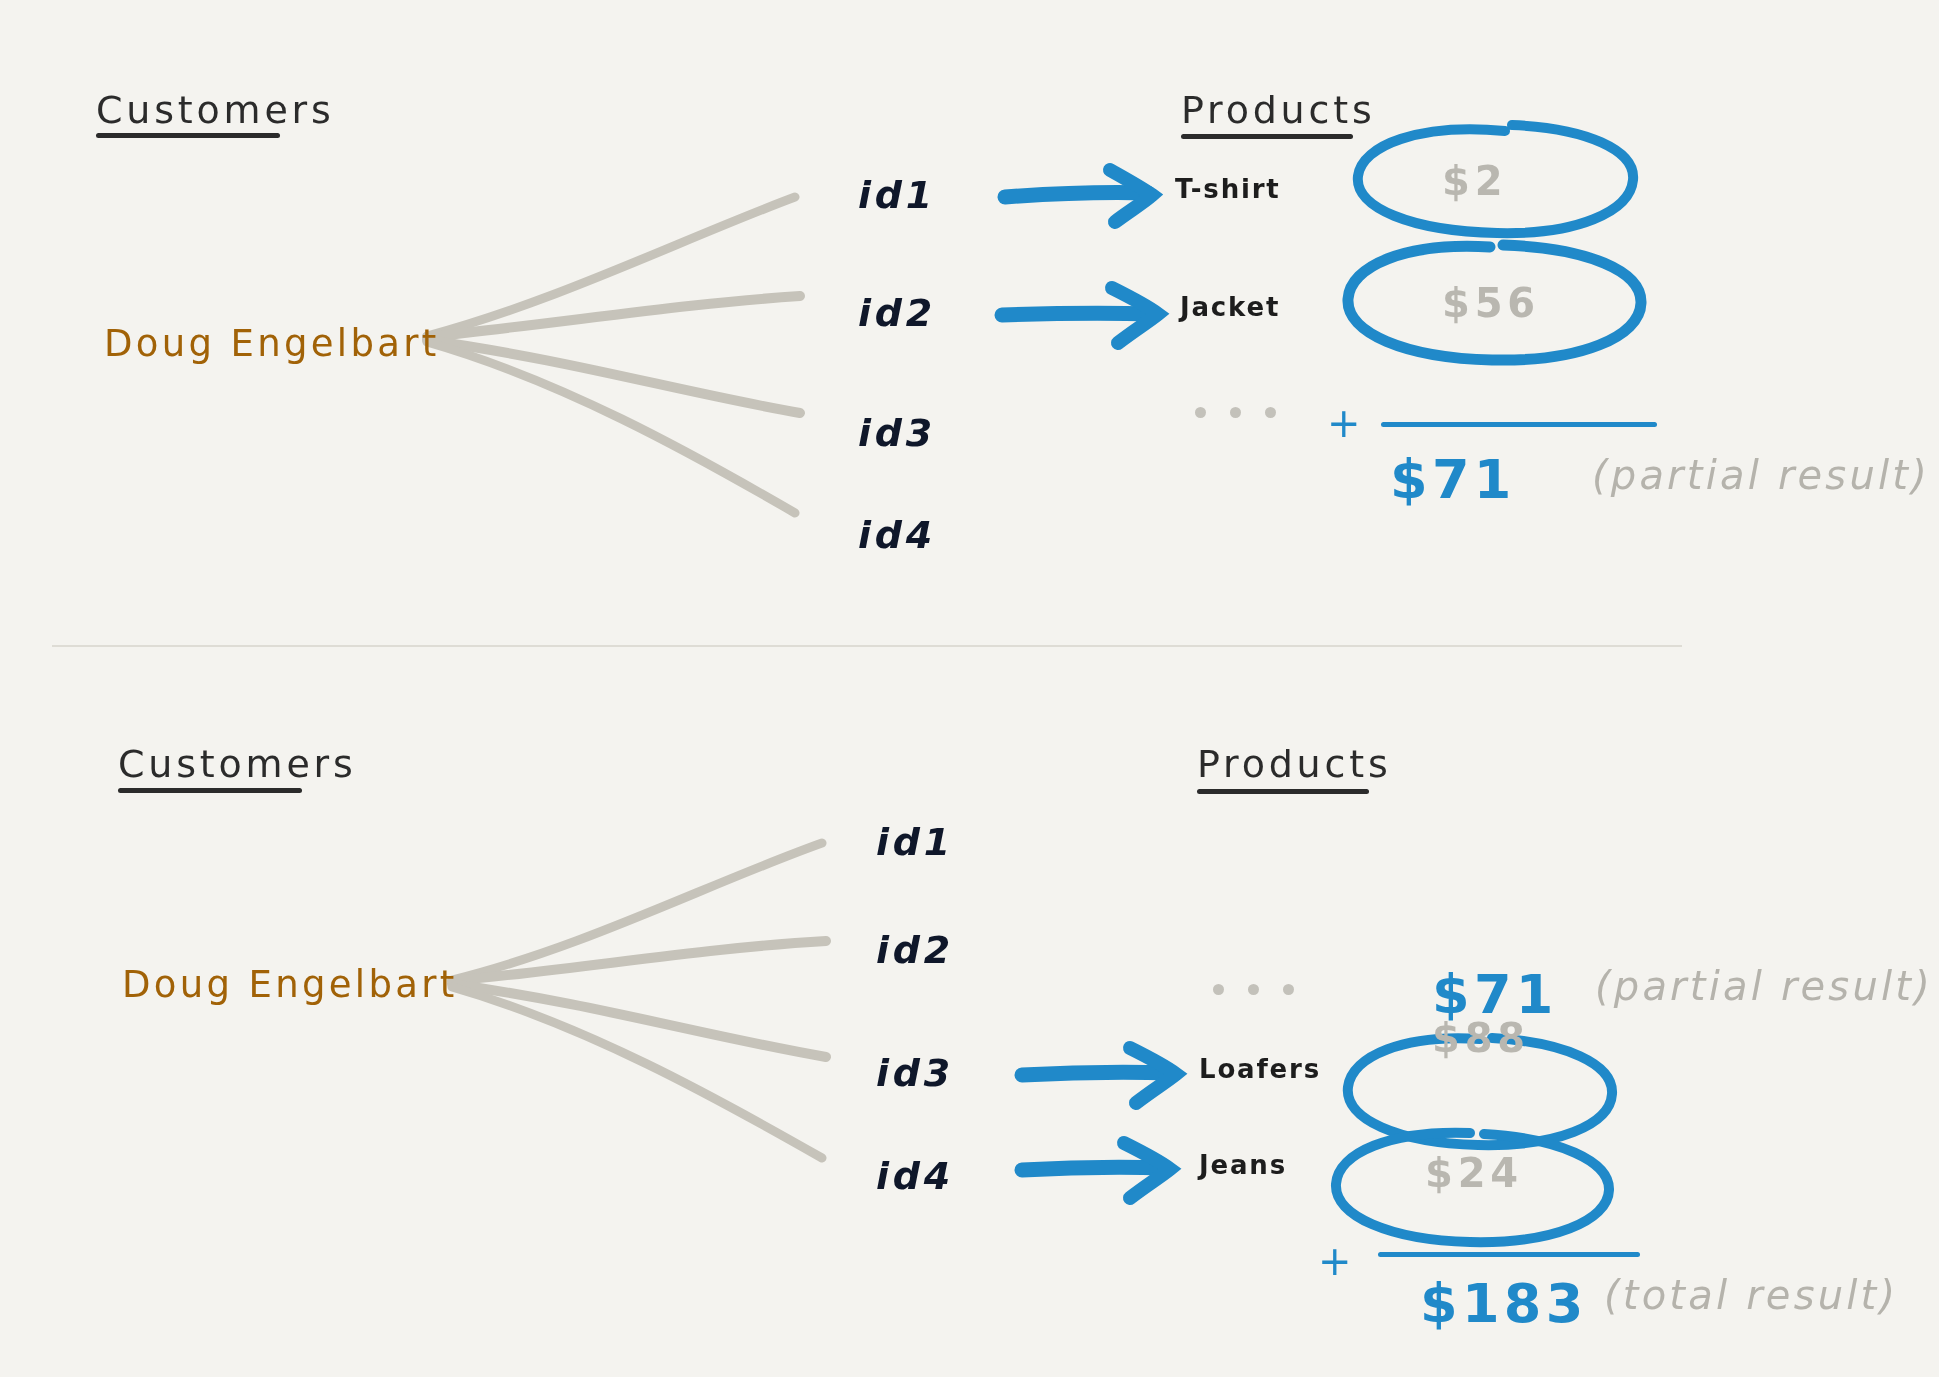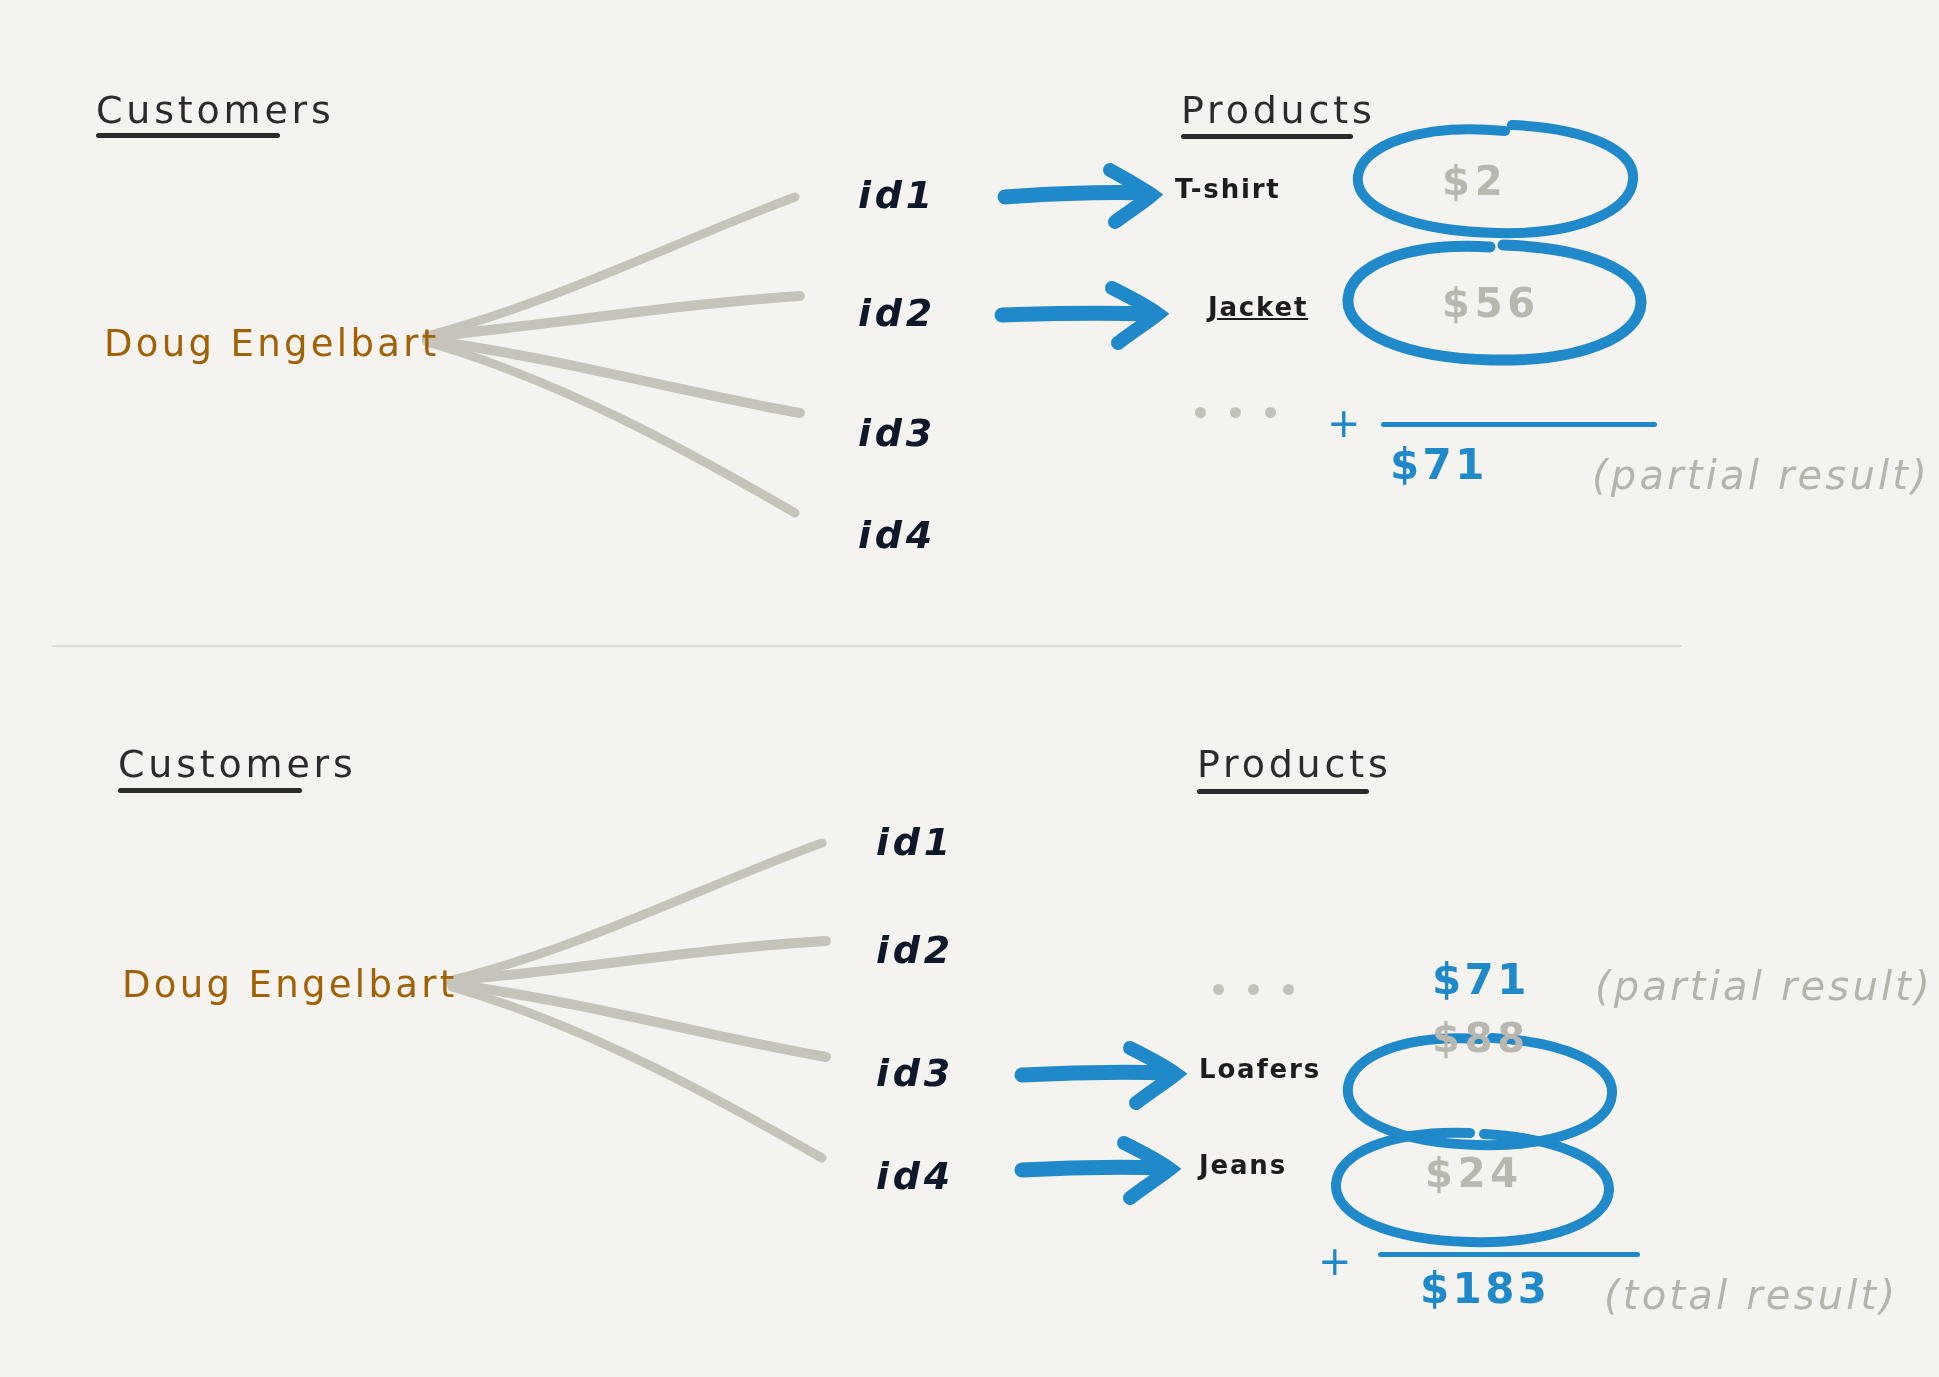--- a/index.html
+++ b/index.html
@@ -61,23 +61,24 @@
   }
   
   .price-gray {
     color: #b9b7b0;
     font-size: 40px;
     font-weight: 600;
     letter-spacing: 0.12em;
   }
   .result-blue {
     color: #2089c9;
-    font-size: 42px;
+    font-size: 54px;
     font-weight: 700;
     letter-spacing: 0.08em;
+    margin-top: 8px;
   }
   .annot {
     color: #b5b3ac;
     font-size: 40px;
     font-weight: 500;
     letter-spacing: 0.08em;
     font-style: italic;
   }
   .plus {
     color: #2089c9;
@@ -190,21 +191,21 @@
     <div class="heading-underline" style="left:1181px; top:134px; width:172px;"></div>
 
     <span class="hand entity" style="left:104px; top:322px;">Doug Engelbart</span>
 
     <span class="hand idlabel" style="left:858px; top:173px;">id1</span>
     <span class="hand idlabel" style="left:858px; top:291px;">id2</span>
     <span class="hand idlabel" style="left:858px; top:411px;">id3</span>
     <span class="hand idlabel" style="left:858px; top:513px;">id4</span>
 
     <span class="hand product" style="left:1175px; top:174px;">T-shirt</span>
-    <span class="hand product" style="left:1208px; top:292px;text-decoration:underline;">Jacket</span>
+    <span class="hand product" style="left:1180px; top:292px;">Jacket</span>
 
     <span class="hand price-gray" style="left:1442px; top:158px;">$2</span>
     <span class="hand price-gray" style="left:1430px; top:280px;margin-left:12px;">$56</span>
 
     <div class="dots" style="left:1195px; top:407px;">
       <span></span>
         <span></span>
         <span></span>
     </div>
 

